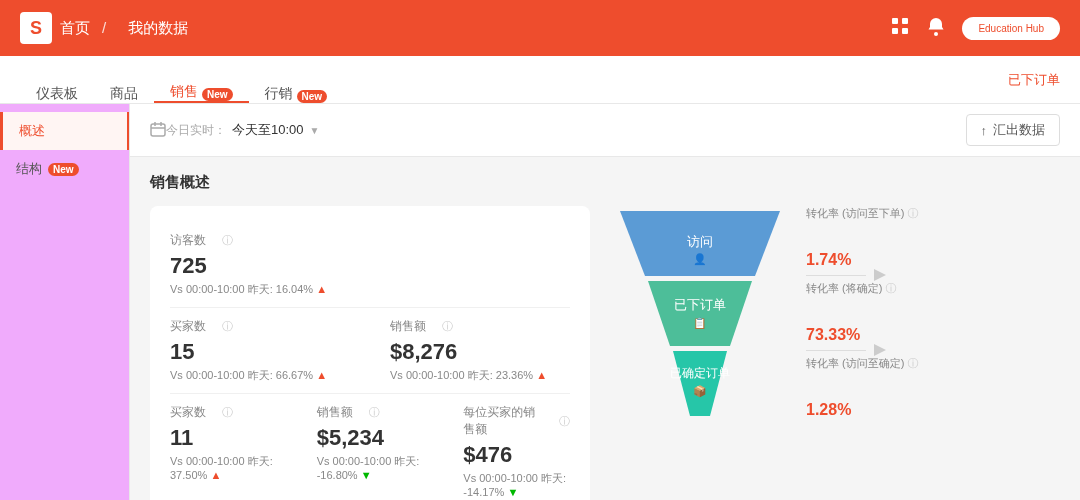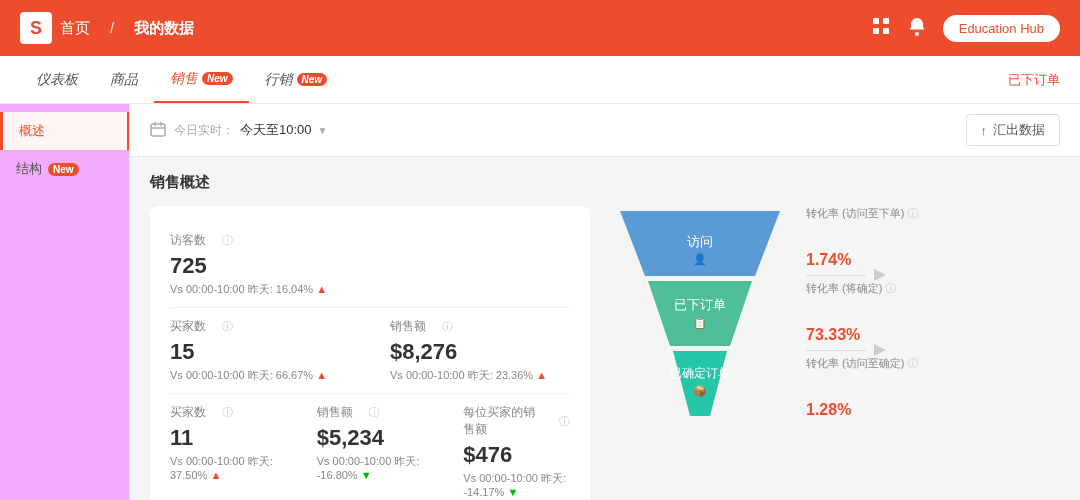--- a/index.html
+++ b/index.html
@@ -37,41 +37,41 @@
       justify-content: center;
       font-size: 18px;
       font-weight: bold;
       color: #ee4d2d;
     }
     .breadcrumb {
       color: white;
       font-size: 15px;
       display: flex;
       align-items: flex-start;
-      gap: 20px;
+      gap: 12px;
     }
     .breadcrumb-separator { opacity: 0.8; }
-    .breadcrumb-current { font-weight: 700; }
+    .breadcrumb-current { font-weight: 400; margin-left: 10px; }
     .header-right {
       display: flex;
       align-items: center;
       gap: 16px;
     }
     .header-icon {
       color: white;
       font-size: 18px;
       cursor: pointer;
     }
     .education-hub-btn {
       background: white;
       color: #ee4d2d;
       border: none;
       border-radius: 16px;
       padding: 6px 16px;
-      font-size: 13px;
+      font-size: 10px;
       cursor: pointer;
       font-weight: 500;
     }
 
     
     .navbar {
       background: white;
       height: 48px;
       display: flex;
       align-items: center;
@@ -82,27 +82,26 @@
     .nav-left {
       display: flex;
       align-items: center;
       gap: 0;
       height: 100%;
     }
     .nav-item {
       padding: 0 16px;
       height: 100%;
       display: flex;
-      align-items: center;
+      align-items: flex-end;
       cursor: pointer;
       color: #555;
       font-size: 14px;
       position: relative;
       gap: 4px;
-      font-style: italic;
     }
     .nav-item.active {
       color: #ee4d2d;
       border-bottom: 2px solid #ee4d2d;
     }
     .nav-badge {
       background: #ee4d2d;
       color: white;
       font-size: 10px;
       padding: 1px 5px;
@@ -167,21 +166,20 @@
       background: white;
       padding: 10px 20px;
       display: flex;
       align-items: center;
       justify-content: space-between;
       border-bottom: 1px solid #e8e8e8;
     }
     .filter-left {
       display: flex;
       align-items: center;
-      gap: 8px;
     }
     .calendar-icon {
       color: #aaa;
       font-size: 14px;
     }
     .date-selector {
       display: flex;
       align-items: center;
       gap: 6px;
       font-size: 13px;

